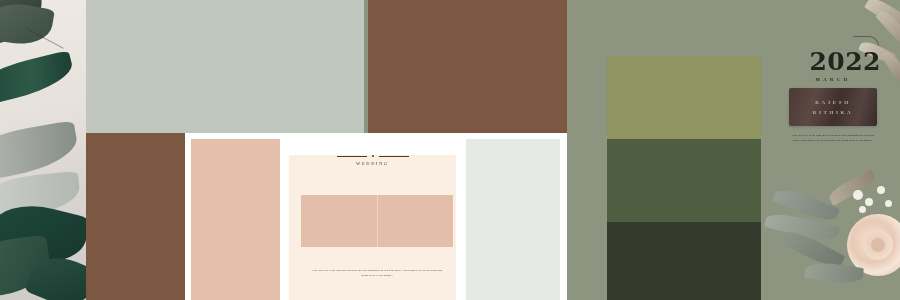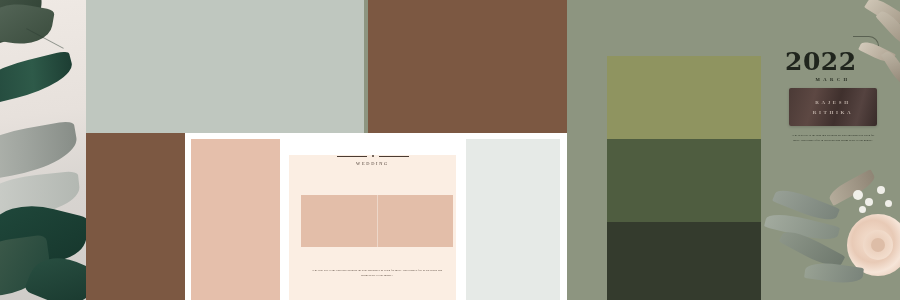--- a/index.html
+++ b/index.html
@@ -82,21 +82,21 @@
                       width:1px; height:100%; background:rgba(255,255,255,.38); }
   .card-quote { position:absolute; left:20px; top:113px; width:136px;
                 text-align:center; font-size:2.9px; line-height:1.62;
                 color:#5a4a3f; }
 
   
   .scene { position:absolute; left:761px; top:0; width:139px; height:300px;
            background:#8D9580; overflow:hidden; }
 
   .std-card { position:absolute; left:24px; top:50px; width:96px; height:128px; }
-  .std-year { text-align:left; font-size:25px; line-height:.92; color:#20251d;
+  .std-year { text-align:right; font-size:25px; line-height:.92; color:#20251d;
               font-family:"DejaVu Serif", serif; font-weight:700;
               letter-spacing:.5px; }
   .std-month { text-align:center; font-size:4.6px; letter-spacing:3.4px;
                color:#262c21; margin-top:4px; font-weight:700; }
   .std-plaque { margin:6px auto 0; width:88px; height:38px;
                 background:linear-gradient(105deg,#4b3a36 0%,#5d4843 28%,#3f302d 55%,#554340 78%,#382b29 100%);
                 border-radius:2px; display:flex; flex-direction:column;
                 align-items:center; justify-content:center; gap:5px;
                 box-shadow:0 1px 3px rgba(0,0,0,.18); }
   .std-name { font-size:5px; letter-spacing:2.6px; color:#cdbfb6;

